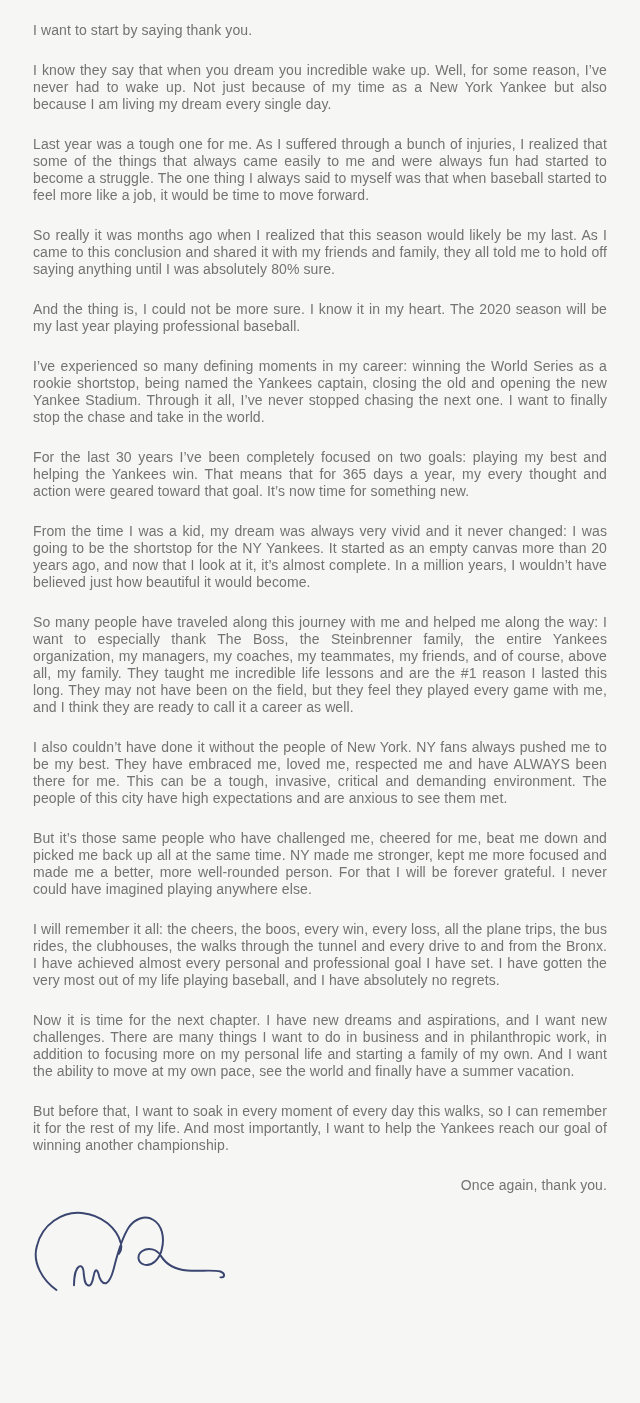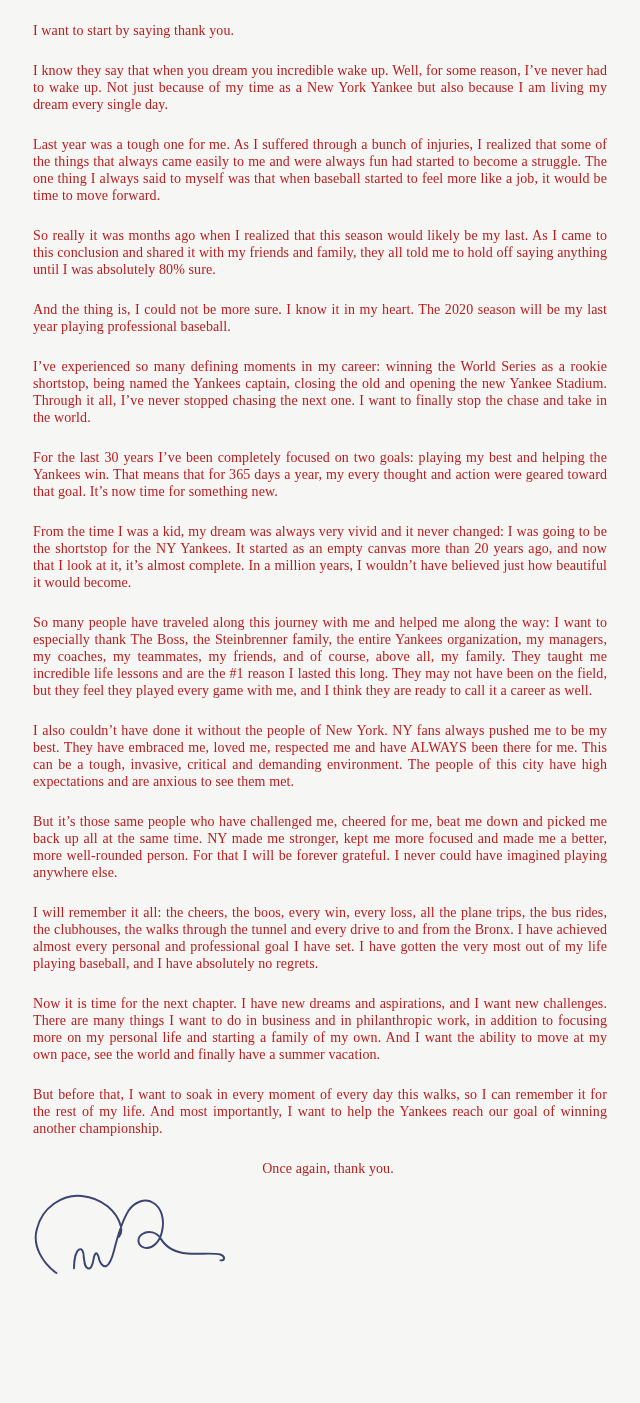--- a/index.html
+++ b/index.html
@@ -9,34 +9,33 @@
   }
   body {
     width: 640px;
     min-height: 1403px;
     font-family: "Liberation Sans", sans-serif;
   }
   .letter {
     box-sizing: border-box;
     width: 640px;
     padding: 22px 33px 30px 33px;
-    color: #b91c1c;
+    color: #737373;
     font-size: 14px;
     line-height: 17px;
     text-align: justify;
     letter-spacing: 0.1px;
-    font-family: Liberation Serif, serif;
   }
   .letter p {
     margin: 0 0 23px 0;
   }
   .letter p.closing {
     margin-top: 14px;
     margin-bottom: 12px;
-    text-align: center;
+    text-align: right;
     margin-left: 16px;
   }
   .signature-block {
     margin-top: 4px;
     margin-left: 0;
   }
   .signature-block svg {
     display: block;
   }
 </style>

